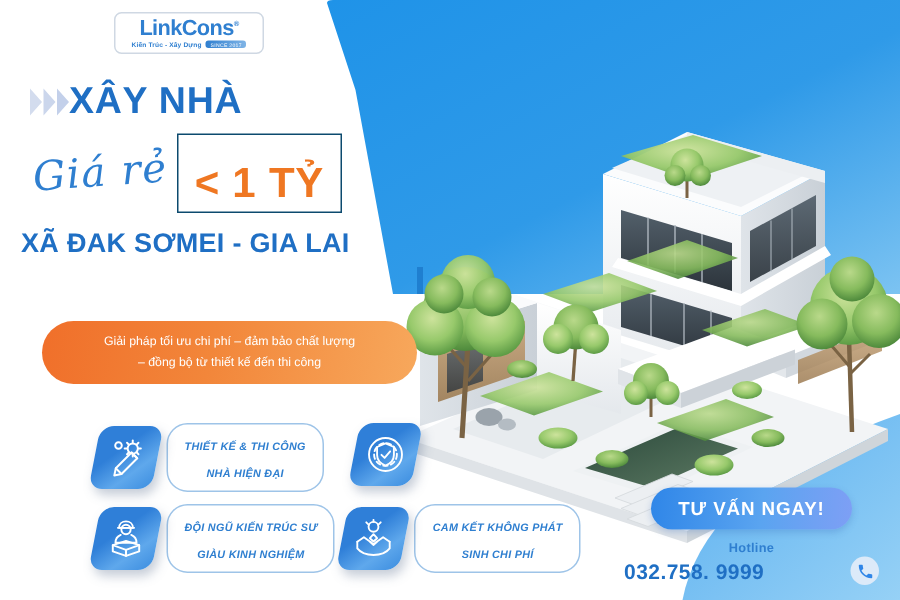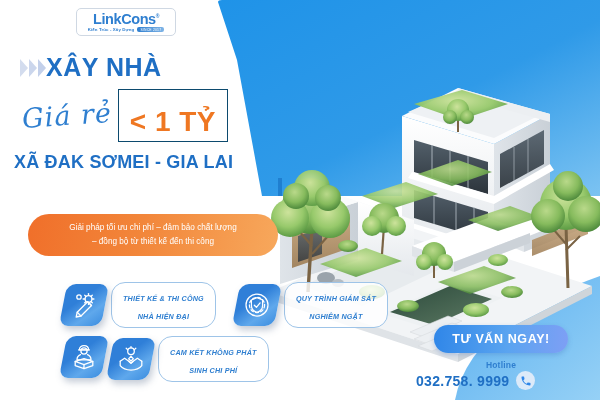--- a/index.html
+++ b/index.html
@@ -251,21 +251,21 @@
     margin-top: 7px;
     font-size: 8.5px;
     font-weight: bold;
     color: #2f7fd0;
     letter-spacing: 0.2px;
   }
   .hotline-row {
     margin-top: 1px;
     display: flex;
     align-items: center;
-    justify-content: flex-start;
+    justify-content: space-between;
     gap: 7px;
   }
   .hotline-num {
     font-size: 14px;
     font-weight: bold;
     color: #1f6fc4;
     letter-spacing: 0.3px;
     white-space: nowrap;
   }
   .phone-circle {
@@ -523,41 +523,41 @@
       <div class="feat f2">
         <span class="tile">
           <svg width="26" height="26" viewBox="0 0 26 26" fill="none" stroke="#ffffff" stroke-width="1.25" stroke-linecap="round" stroke-linejoin="round">
             <circle cx="13" cy="13" r="11"></circle>
             <circle cx="13" cy="13" r="7.6" stroke-dasharray="3 2.2"></circle>
             <path d="M 13 5.6 L 18.6 8 L 18.6 13.4 C 18.6 16.6 16.2 19.2 13 20.4
                      C 9.8 19.2 7.4 16.6 7.4 13.4 L 7.4 8 Z"></path>
             <polyline points="10.3,13.2 12.4,15.3 16.1,10.9"></polyline>
           </svg>
         </span>
-        <span class="pill">
-          <span class="pill-line">QUY TRÌNH GIÁM SÁT</span><br>
-          <span class="pill-line">NGHIÊM NGẶT</span>
-        </span>
       </div>
     </div>
 
     <div class="feat-row r2">
 
       <div class="feat f3">
         <span class="tile">
           <svg width="26" height="26" viewBox="0 0 26 26" fill="none" stroke="#ffffff" stroke-width="1.3" stroke-linecap="round" stroke-linejoin="round">
             <circle cx="13" cy="7" r="3.1"></circle>
             <path d="M 8.4 5.9 C 8.4 3.2 10.4 1.6 13 1.6 C 15.6 1.6 17.6 3.2 17.6 5.9 Z"></path>
             <line x1="7.6" y1="5.9" x2="18.4" y2="5.9"></line>
             <path d="M 9.5 10.6 C 7 11.6 6 13.5 6 15.8 L 20 15.8 C 20 13.5 19 11.6 16.5 10.6"></path>
             <path d="M 4.2 17.4 L 13 14.6 L 21.8 17.4 L 13 20.6 Z"></path>
             <path d="M 4.2 17.4 L 4.2 21.6 L 13 24.6 L 13 20.6"></path>
             <path d="M 21.8 17.4 L 21.8 21.6 L 13 24.6"></path>
           </svg>
         </span>
+        <span class="pill">
+          <span class="pill-line">ĐỘI NGŨ KIẾN TRÚC SƯ</span><br>
+          <span class="pill-line">GIÀU KINH NGHIỆM</span>
+        </span>
       </div>
 
       <div class="feat f4">
         <span class="tile">
           <svg width="26" height="26" viewBox="0 0 26 26" fill="none" stroke="#ffffff" stroke-width="1.25" stroke-linecap="round" stroke-linejoin="round">
             <circle cx="13" cy="5.2" r="3.3"></circle>
             <path d="M 9.9 3.9 L 8.2 2.2 M 16.1 3.9 L 17.8 2.2 M 13 1.9 L 13 0.6"></path>
             <path d="M 13 10.1 L 10.6 12.8 L 13 15 L 15.4 12.8 Z"></path>
             <path d="M 2.2 15.2 L 6.6 12.2 L 10.8 15.2 L 13 17.2 L 15.2 15.2 L 19.4 12.2 L 23.8 15.2"></path>
             <path d="M 2.2 15.2 L 2.2 19.6 C 4.4 22.4 8.4 24 13 24 C 17.6 24 21.6 22.4 23.8 19.6 L 23.8 15.2"></path>

